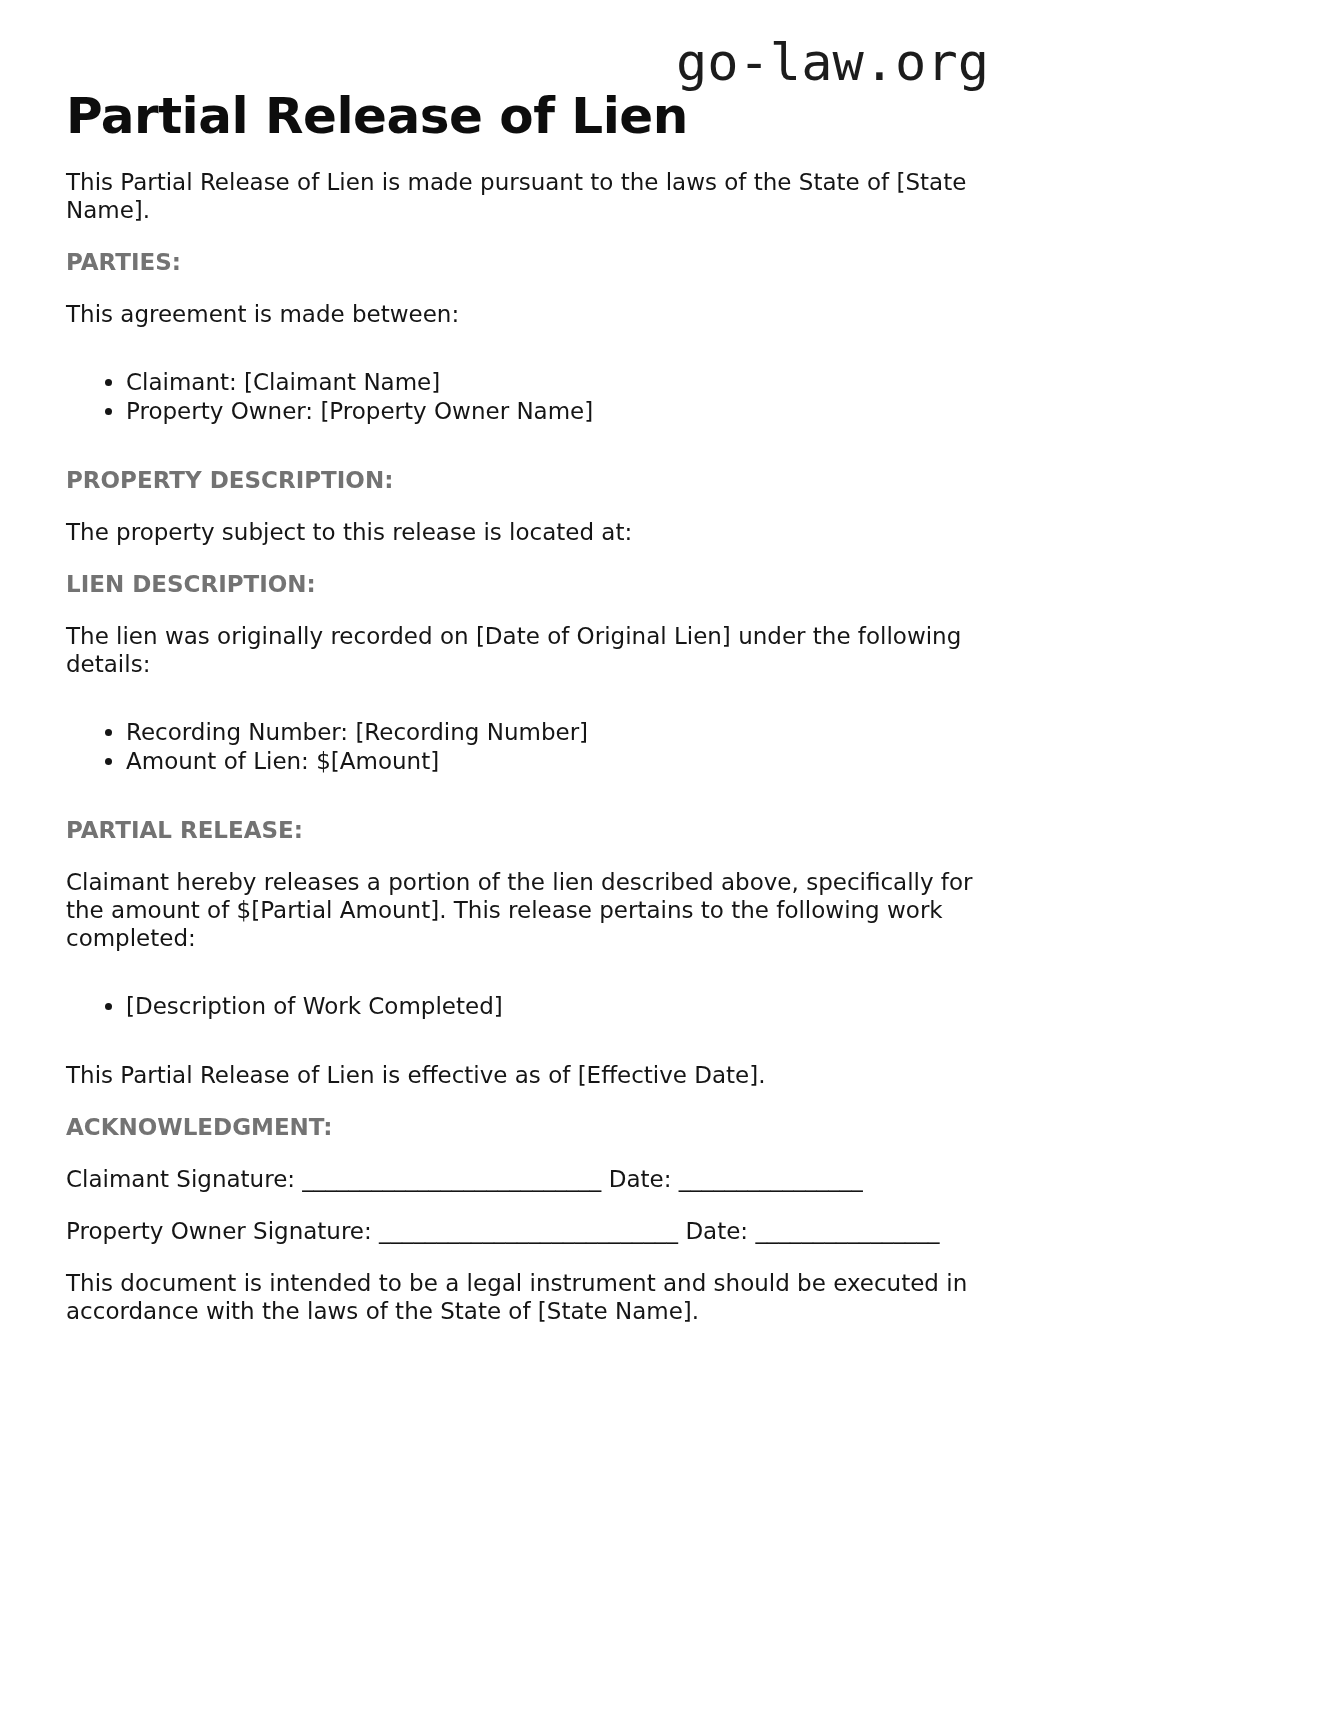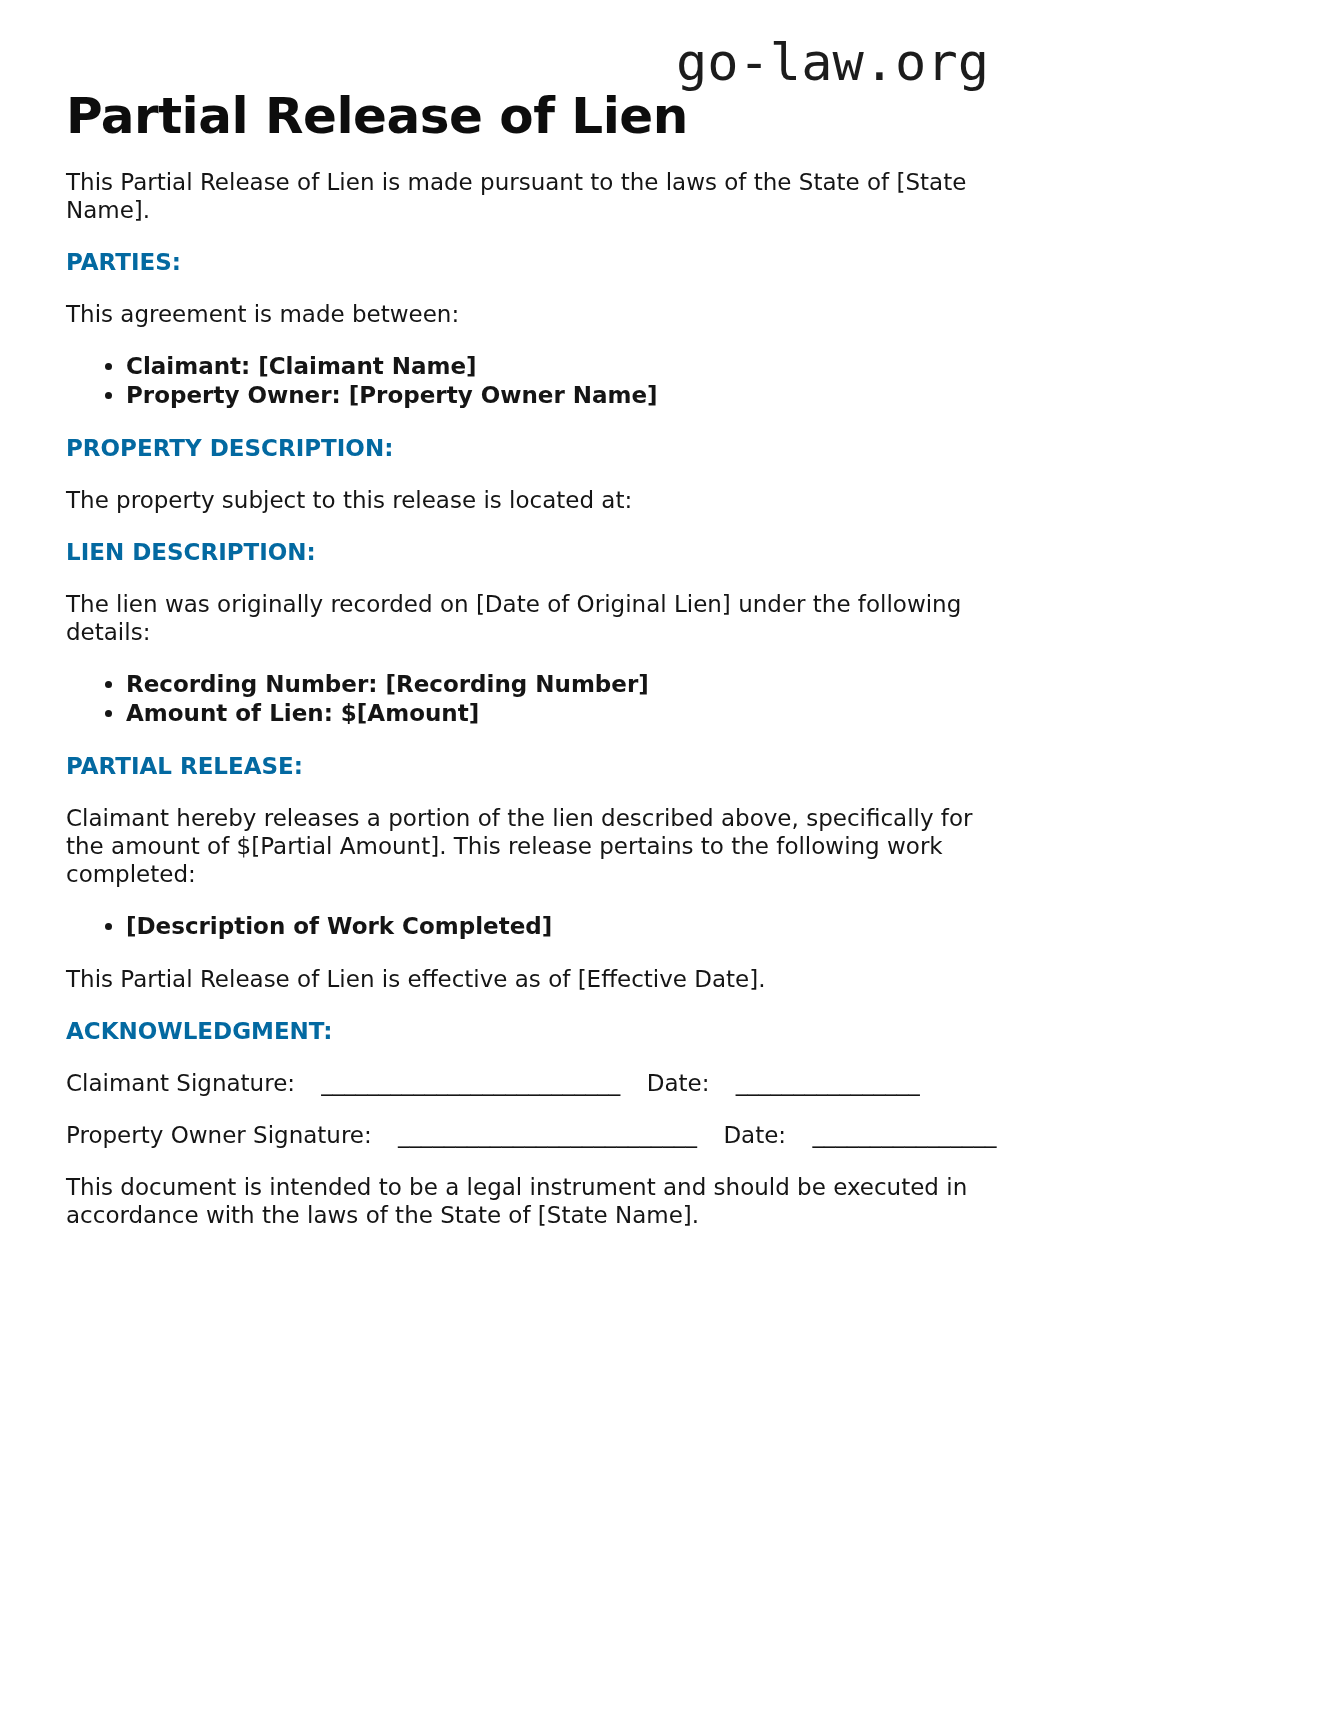--- a/index.html
+++ b/index.html
@@ -31,32 +31,31 @@
       letter-spacing: -0.5px;
       color: #0d0d0d;
       margin: -2px 0 22px 0;
     }
     p { margin: 24px 0; }
     h2.section-heading {
       font-size: 23px;
       line-height: 28px;
       font-weight: bold;
       margin: 24px 0;
-      color: #0369a1;
+      color: #737373;
     }
     ul.doc-list {
-      margin: 24px 0;
+      margin: 40px 0;
       padding-left: 60px;
       list-style-type: disc;
-      font-weight: bold;
     }
     ul.doc-list li { line-height: 29px; }
     .sig-row { white-space: nowrap; }
     .sig-row .sig-label { font-weight: normal; }
-    .sig-row .gap { margin-left: 19px; }
+    .sig-row .gap { margin-left: 0; }
     .u-line { letter-spacing: 0; }
   </style>
 </head>
 <body>
 
 <div class="page">
 
   <div class="brand">go-law.org</div>
 
   <h1 class="doc-title">Partial Release of Lien</h1>

